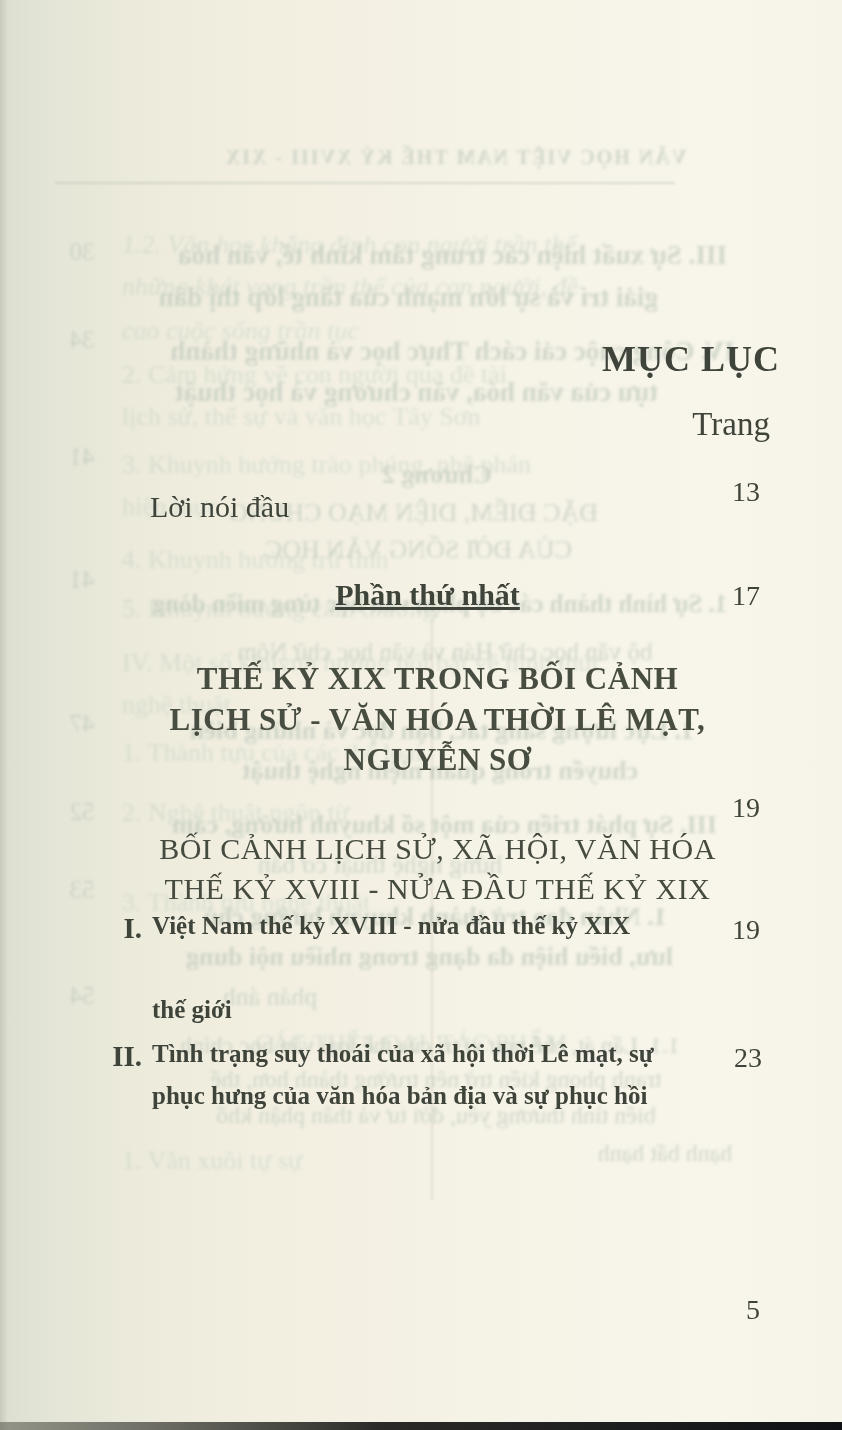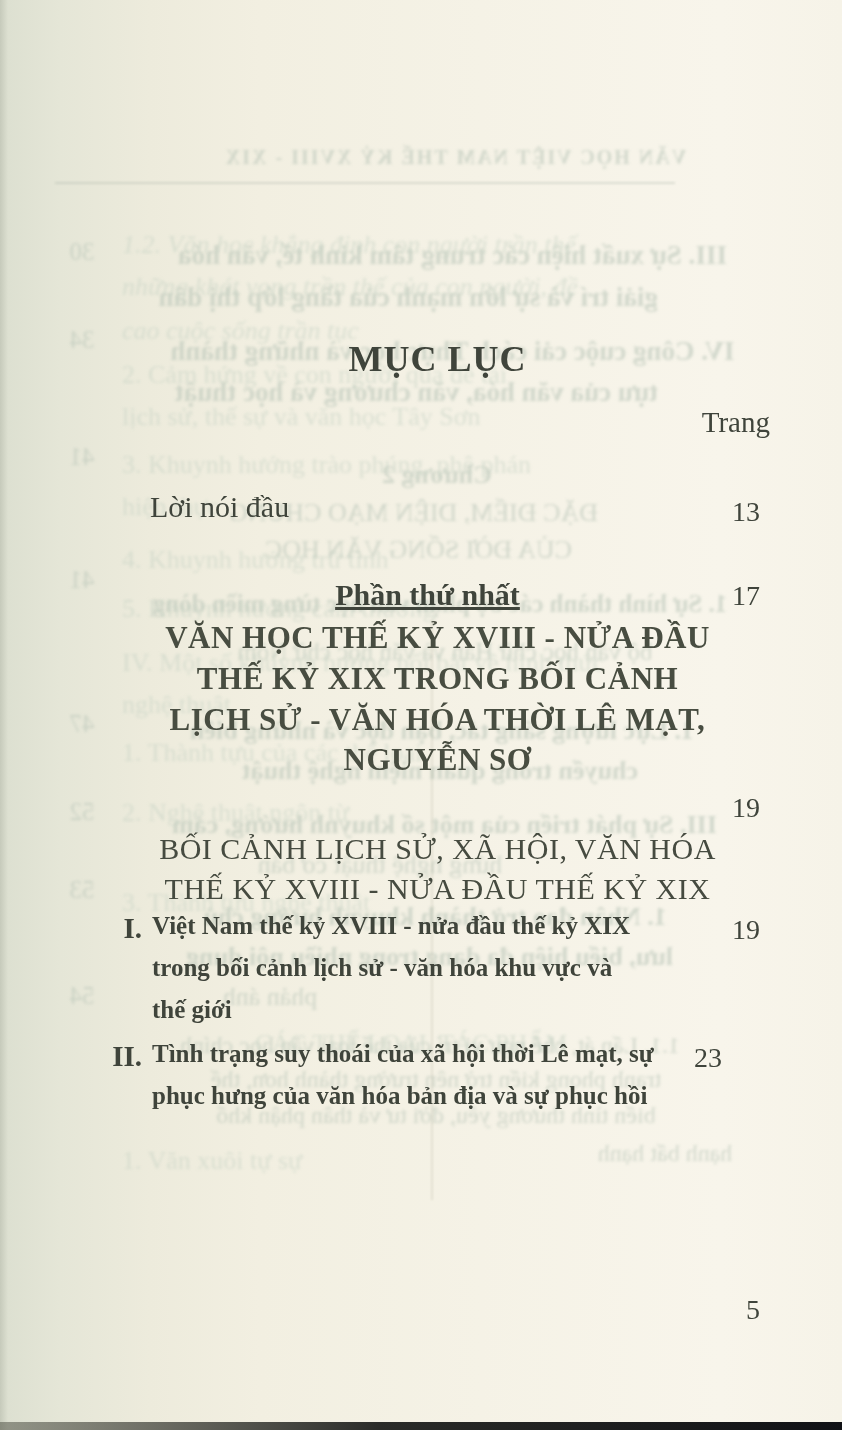--- a/index.html
+++ b/index.html
@@ -17,21 +17,21 @@
   .line{position:absolute;white-space:nowrap;}
   
   .gm{position:absolute;white-space:nowrap;transform:scaleX(-1);
       filter:blur(1.4px);color:#b9c5b8;opacity:.6;}
   .gn{position:absolute;white-space:nowrap;filter:blur(1.6px);
       color:#c6d2c4;opacity:.55;}
   .ghost-rule{position:absolute;height:2px;background:rgba(160,172,160,.30);filter:blur(1px);}
   .crease{position:absolute;width:2px;background:rgba(140,140,118,.16);filter:blur(1px);}
   
   .doc-title{font-size:36px;font-weight:bold;letter-spacing:1px;}
-  .trang{font-size:29px;}
+  .trang{font-size:33px;}
   .row-label{font-size:30px;}
   .pageno{font-size:28px;text-align:right;width:70px;}
   .part-label{font-size:30px;font-weight:bold;text-align:center;text-decoration:underline;}
   .caps{font-size:31px;font-weight:bold;text-align:center;letter-spacing:0.5px;color:#484d41;}
   .caps2{font-size:30px;font-weight:normal;text-align:center;letter-spacing:0.5px;color:#464b40;}
   .item-num{font-size:29px;font-weight:bold;text-align:right;width:50px;}
   .item-line{font-size:25px;font-weight:bold;}
   .folio{font-size:28px;text-align:right;width:70px;}
   .bottom-strip{position:absolute;left:0;right:0;bottom:0;height:8px;
     background:linear-gradient(90deg, rgba(72,74,62,.5) 0%, #2a2b28 45%, #101115 100%);}
@@ -84,45 +84,43 @@
       <span class="gm" style="left: 62px; top: 443px; width: 40px; font-size: 25px; font-weight: normal; text-align: center;">41</span>
       <span class="gm" style="left: 62px; top: 566px; width: 40px; font-size: 25px; font-weight: normal; text-align: center;">41</span>
       <span class="gm" style="left: 62px; top: 710px; width: 40px; font-size: 25px; font-weight: normal; text-align: center;">47</span>
       <span class="gm" style="left: 62px; top: 798px; width: 40px; font-size: 25px; font-weight: normal; text-align: center;">52</span>
       <span class="gm" style="left: 62px; top: 876px; width: 40px; font-size: 25px; font-weight: normal; text-align: center;">53</span>
       <span class="gm" style="left: 62px; top: 982px; width: 40px; font-size: 25px; font-weight: normal; text-align: center;">54</span>
     </div>
   <div class="ghost-rule" style="left:55px;top:182px;width:620px;"></div>
   <div class="crease" style="left:431px;top:620px;height:580px;"></div>
 
-  <div class="line doc-title" style="left:95px;width:685px;top:338px;text-align:center;">MỤC LỤC</div>
+  <div class="line doc-title" style="left:95px;width:685px;top:338px;text-align:right;">MỤC LỤC</div>
 
   <div class="line trang" style="left:660px;width:110px;top:406px;text-align:right;">Trang</div>
 
   <div class="line row-label" style="left:150px;top:490px;">Lời nói đầu</div>
-  <div class="line pageno" style="left:690px;top:496px;">13</div>
+  <div class="line pageno" style="left:690px;top:476px;">13</div>
 
   <div class="line part-label" style="left:95px;width:665px;top:578px;">Phần thứ nhất</div>
   <div class="line pageno" style="left:690px;top:580px;">17</div>
-  <div class="line caps" style="left:95px;width:685px;top:620px;">VĂN HỌC THẾ KỶ XVIII - NỬA ĐẦU</div>
   <div class="line caps" style="left:95px;width:685px;top:661px;">THẾ KỶ XIX TRONG BỐI CẢNH</div>
   <div class="line caps" style="left:95px;width:685px;top:702px;">LỊCH SỬ - VĂN HÓA  THỜI LÊ MẠT,</div>
   <div class="line caps" style="left:95px;width:685px;top:742px;">NGUYỄN SƠ</div>
 
   <div class="line pageno" style="left:690px;top:792px;">19</div>
   <div class="line caps2" style="left:95px;width:685px;top:832px;">BỐI CẢNH LỊCH SỬ, XÃ HỘI, VĂN HÓA</div>
   <div class="line caps2" style="left:95px;width:685px;top:872px;">THẾ KỶ XVIII - NỬA ĐẦU THẾ KỶ XIX</div>
 
   <div class="line item-num" style="left:92px;top:912px;">I.</div>
   <div class="line item-line" style="left:152px;top:912px;">Việt Nam thế kỷ XVIII - nửa đầu thế kỷ XIX</div>
-  <div class="line item-line" style="left:152px;top:954px;">trong bối cảnh lịch sử - văn hóa khu vực và</div>
   <div class="line item-line" style="left:152px;top:996px;text-align:right;">thế giới</div>
   <div class="line pageno" style="left:690px;top:914px;">19</div>
 
   <div class="line item-num" style="left:92px;top:1040px;">II.</div>
   <div class="line item-line" style="left:152px;top:1082px;">phục hưng của văn hóa bản địa và sự phục hồi</div>
   <div class="line item-line" style="left:152px;top:1040px;">Tình trạng suy thoái của xã hội thời Lê mạt, sự</div>
-  <div class="line pageno" style="left:652px;top:1042px;">23</div>
+  <div class="line pageno" style="left:692px;top:1042px;">23</div>
 
   <div class="line folio" style="left:690px;top:1294px;">5</div>
 
   <div class="bottom-strip"></div>
 </div>
 
 </body></html>

